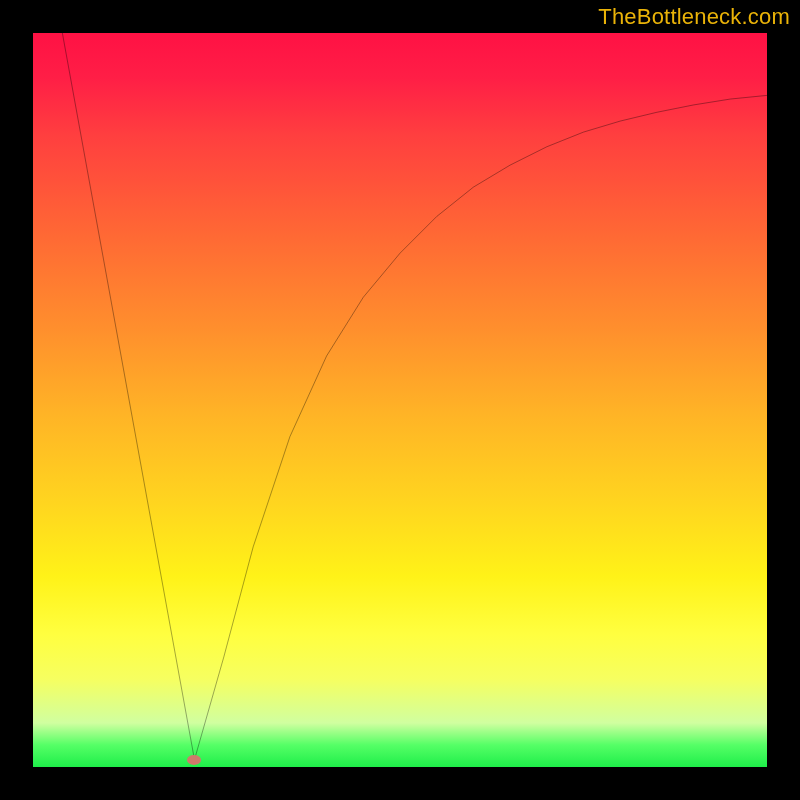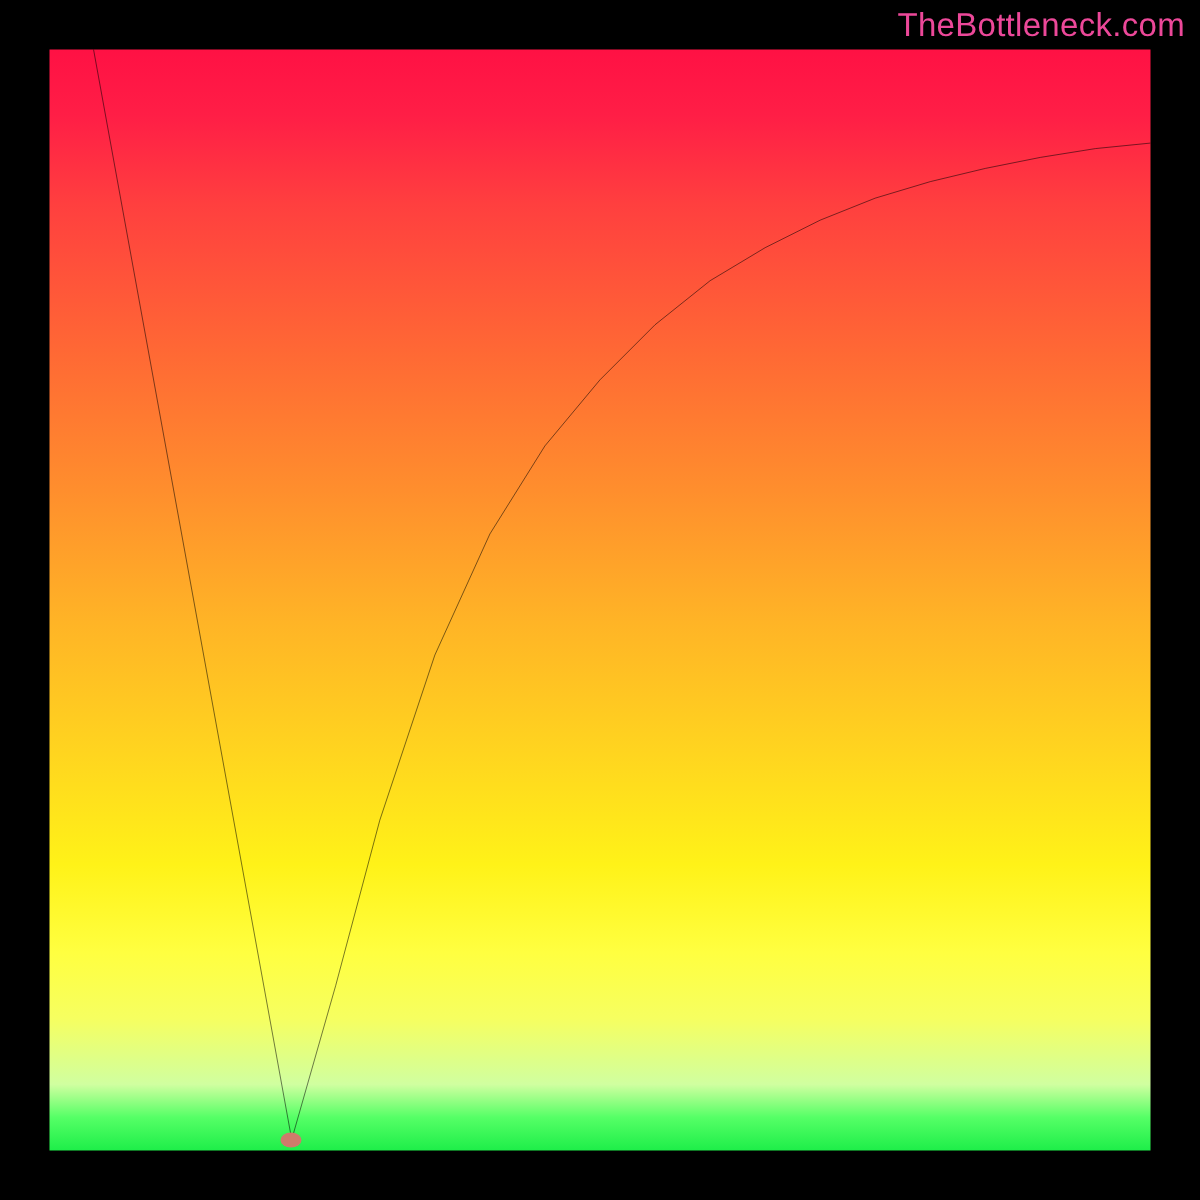--- a/index.html
+++ b/index.html
@@ -14,21 +14,21 @@
   .frame {
     position: relative;
     width: 800px;
     height: 800px;
     background: #000;
   }
   .watermark {
     position: absolute;
     top: 4px;
     right: 10px;
-    color: #ec4899;
+    color: #eab308;
     font-size: 22px;
     font-weight: 500;
     z-index: 10;
     user-select: none;
     letter-spacing: 0.2px;
   }
   .plot-area {
     position: absolute;
     left: 33px;
     top: 33px;

